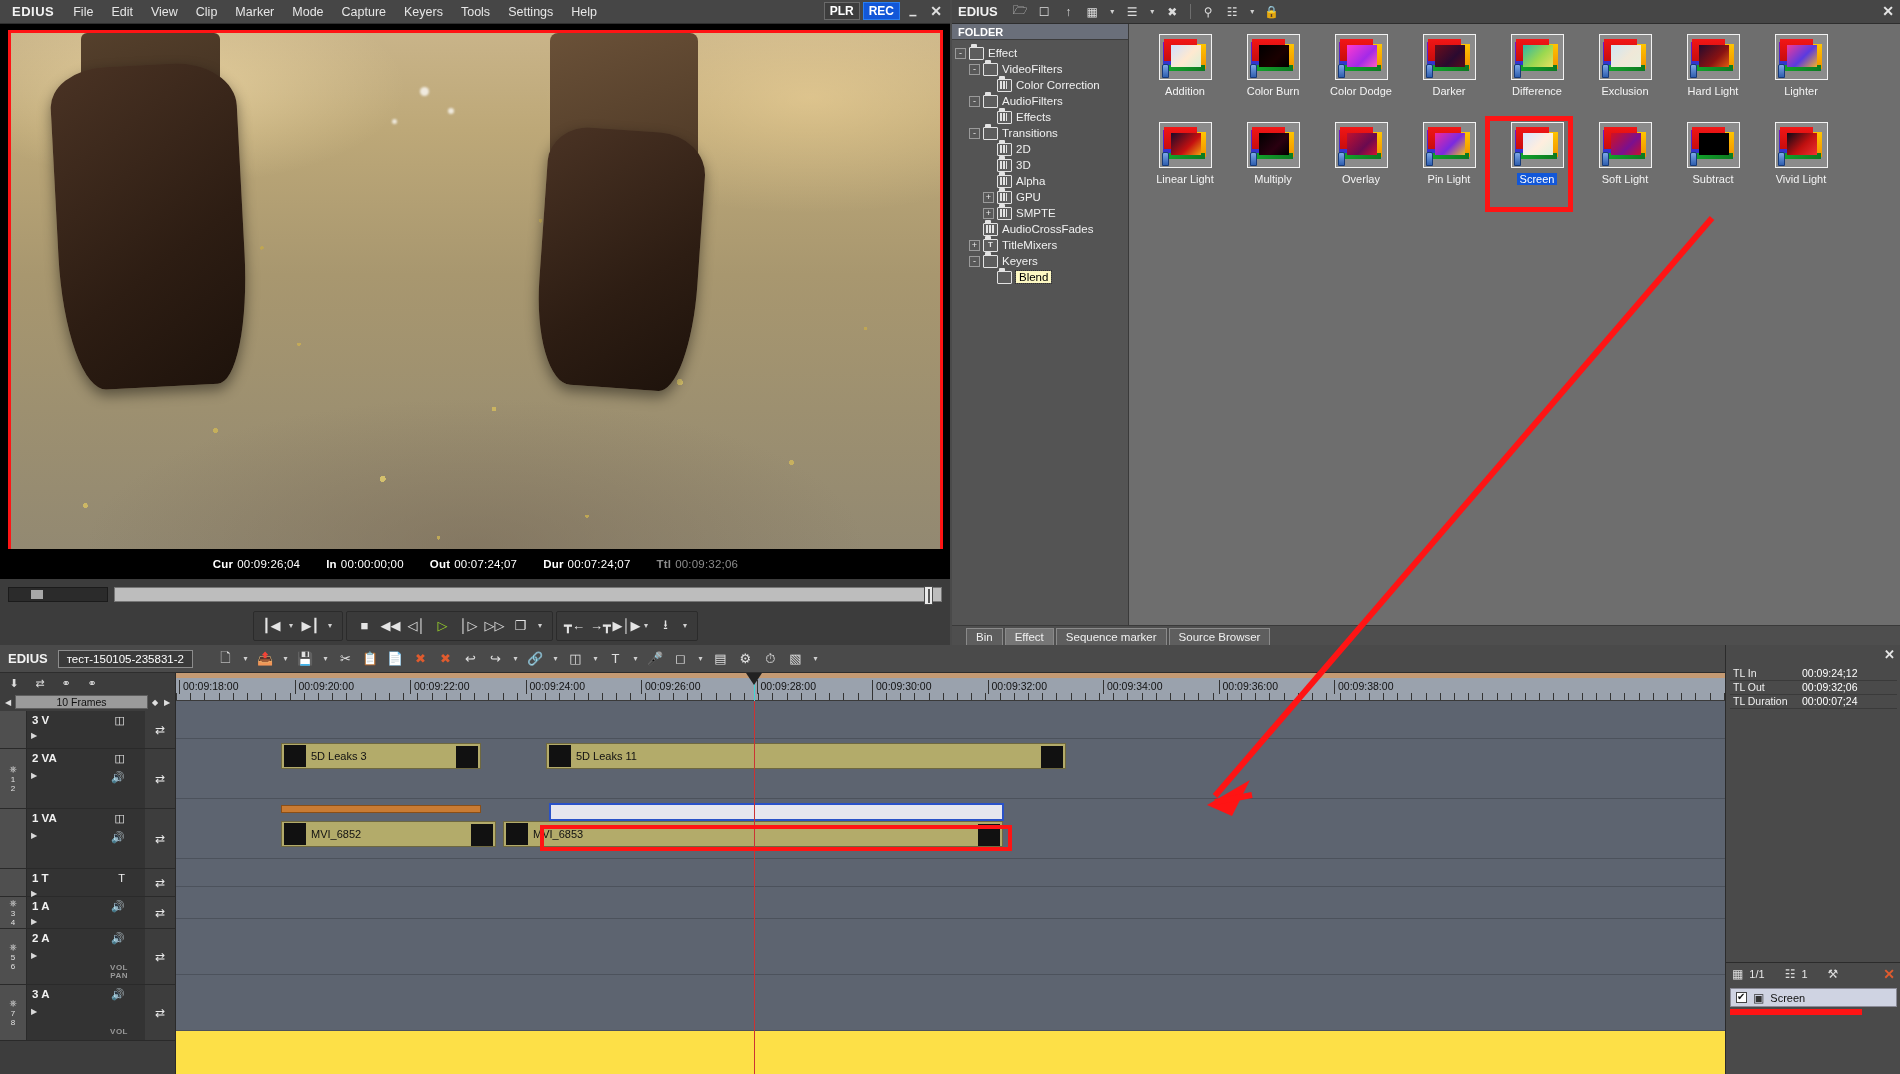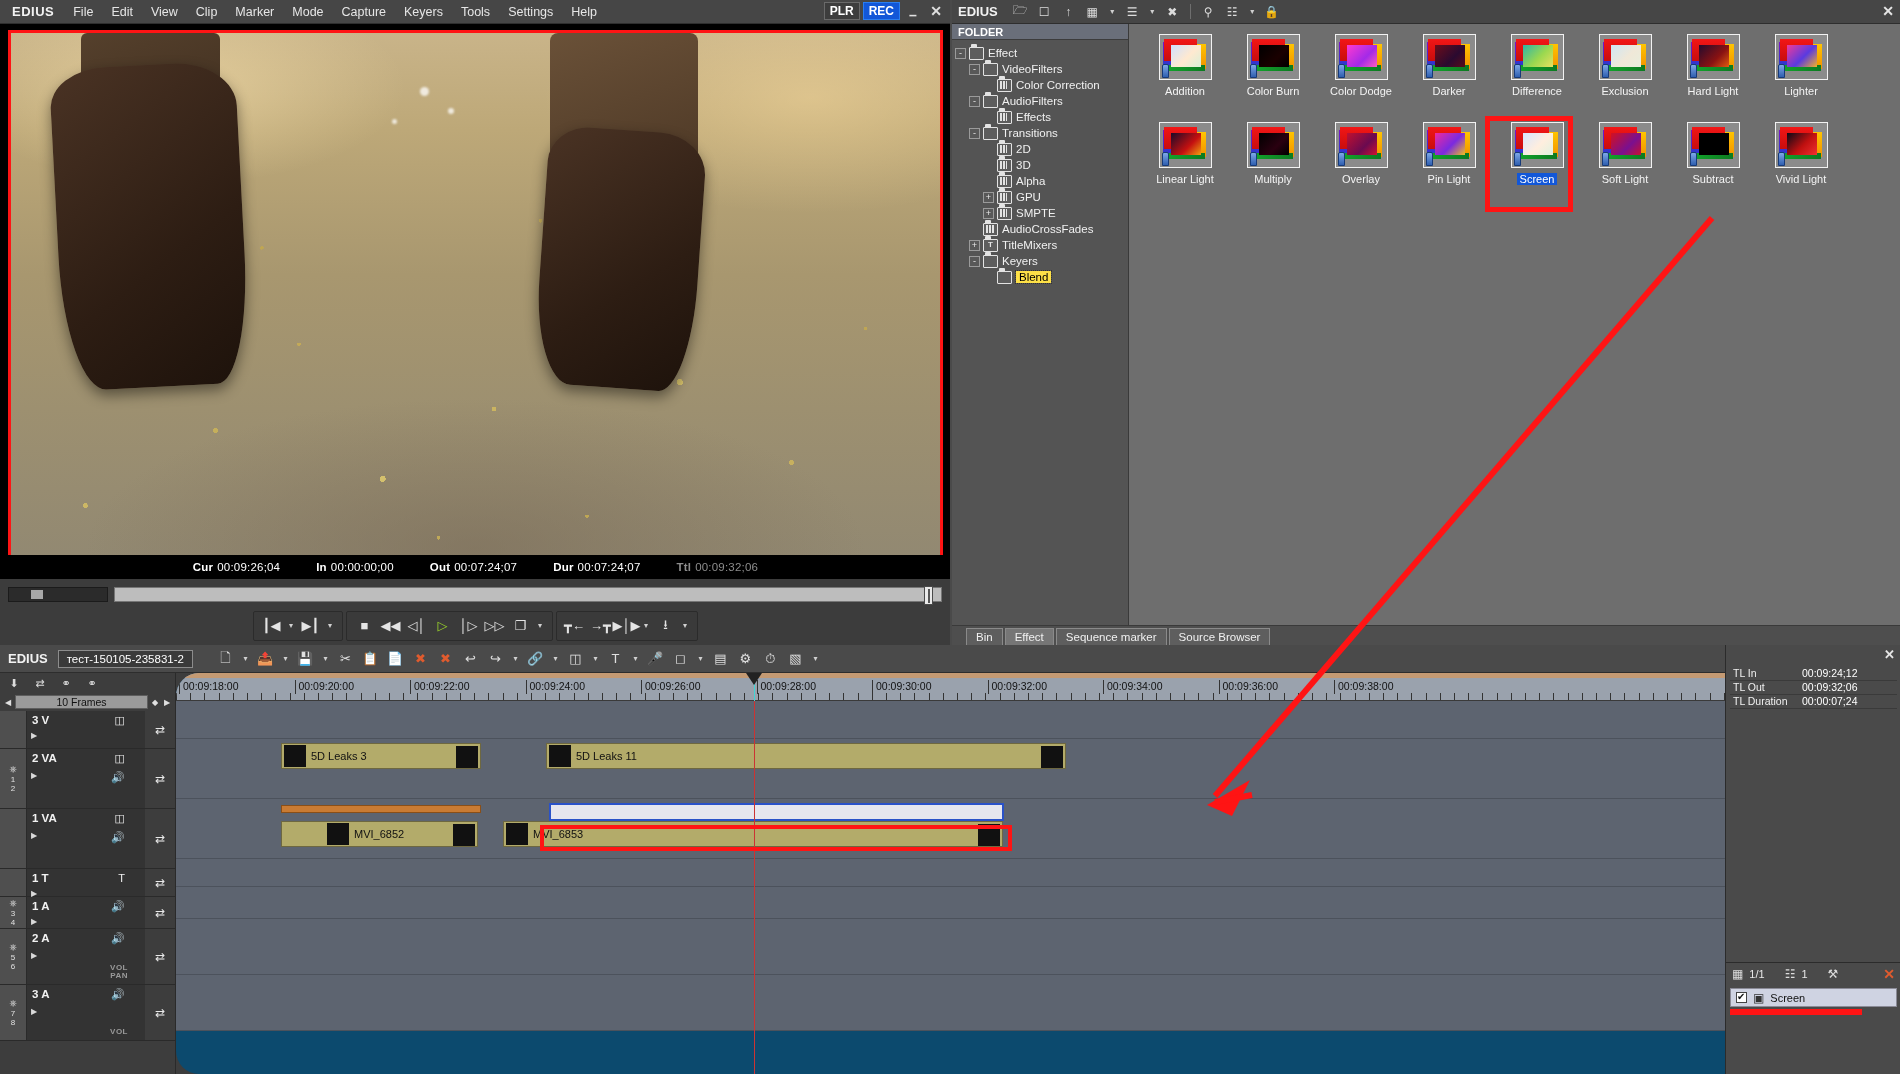--- a/index.html
+++ b/index.html
@@ -62,22 +62,22 @@
      border-radius:30% 34% 18% 22% / 12% 14% 40% 42%; }
   .leg.left   { position:absolute; left:7.5%; top:0; width:15%; height:26%;
      background:linear-gradient(160deg,#55402c,#3a2a1c); border-radius:6px; }
   .boot.right { left:57%; top:18%; width:17%; height:48%; transform:rotate(4deg);
      border-radius:26% 30% 20% 24% / 14% 16% 42% 40%; }
   .leg.right  { position:absolute; left:58%; top:0; width:16%; height:36%;
      background:linear-gradient(160deg,#6a5138,#463221); border-radius:8px; }
   .bokeh { position:absolute; border-radius:50%; background:rgba(255,255,255,.75);
      filter:blur(1px); }
 
-  #player-timecode-bar { position:absolute; left:8px; bottom:0; width:935px; height:24px;
-     background:#000; display:flex; align-items:center; justify-content:center; gap:36px;
+  #player-timecode-bar { position:absolute; left:8px; bottom:0; width:935px; height:30px;
+     background:#000; display:flex; align-items:center; justify-content:center; gap:26px;
      font-size:11.5px; letter-spacing:.2px; }
   .tc-group { white-space:nowrap; }
   .tc-label { color:#ffffff; font-weight:bold; margin-right:4px; }
   .tc-val { color:#ffffff; }
   .tc-group.dim .tc-label, .tc-group.dim .tc-val { color:#8d8d8d; }
 
   #player-scrub-row { position:absolute; left:0; top:582px; width:950px; height:24px;
      display:flex; align-items:center; padding:0 8px; gap:6px; }
   .scrub-left { width:100px; height:15px; background:#2b2b2b; border:1px solid #1b1b1b; position:relative; }
   .scrub-left i { position:absolute; left:22px; top:2px; width:12px; height:9px; background:#a8a8a8; }
@@ -117,21 +117,21 @@
   .tw.blank { border:none; background:none; }
   .fico { width:15px; height:13px; margin-right:4px; flex:none; position:relative;
      background:#5d5d5d; border:1.4px solid #e3e3e3; border-radius:1px; }
   .fico:before { content:""; position:absolute; left:1px; top:-3.4px; width:6px; height:3px;
      background:#e3e3e3; border-radius:1px 1px 0 0; }
   .fico.sq:after { content:""; position:absolute; left:2px; top:1.5px; right:2px; bottom:1.5px;
      background:repeating-linear-gradient(90deg,#e3e3e3 0 1.5px,transparent 1.5px 3px); }
   .fico.tt:after { content:"T"; position:absolute; inset:0; color:#e3e3e3; font-size:8px;
      font-weight:bold; text-align:center; line-height:10px; }
   .tlabel { color:#f0f0f0; }
-  .tlabel.sel { background:#fde047; color:#000; padding:0 3px; outline:1px dotted #333;text-align:right; }
+  .tlabel.sel { background:#fef9c3; color:#000; padding:0 3px; outline:1px dotted #333;text-align:right; }
 
   #effect-pane { flex:1; background:#6e6e6e; position:relative; }
   #effect-path { height:16px; background:#6a6f7a; border-bottom:1px solid #3c3c3c;
      display:flex; align-items:center; gap:5px; padding-left:5px; font-weight:bold; font-size:11px; color:#fff; }
   .path-ico { width:13px; height:11px; background:#555; border:1.3px solid #e8e8e8; border-radius:1px; }
   #effect-grid { padding:10px 0 0 12px; display:flex; flex-wrap:wrap; align-content:flex-start; }
   .eff-cell { width:88px; height:88px; display:flex; flex-direction:column; align-items:center;
      position:relative; }
   .eff-thumb { width:53px; height:46px; border:1.6px solid #f2f2f2; background:#8b8b8b;
      position:relative; overflow:hidden; }
@@ -184,21 +184,21 @@
   .trk-main { flex:1; background:#333333; position:relative; }
   .trk-name { position:absolute; left:5px; top:3px; font-size:11.5px; color:#f2f2f2; font-weight:bold; }
   .trk-ico-r { position:absolute; right:20px; top:3px; color:#efefef; font-size:11px; }
   .trk-ico-r2 { position:absolute; right:20px; top:22px; color:#efefef; font-size:11px; }
   .trk-vol { position:absolute; right:17px; bottom:4px; font-size:8px; color:#9a9a9a; font-weight:bold;
      letter-spacing:.5px; text-align:right; line-height:8px; }
   .trk-exp { position:absolute; left:4px; font-size:8px; color:#dadada; }
   .trk-sync { width:30px; background:#3d3d3d; display:flex; align-items:center; justify-content:center;
      color:#e8e8e8; font-size:12px; }
 
-  #tl-right { flex:1; position:relative; background:#0c4a6e; overflow:hidden;border-radius:23px; }
+  #tl-right { flex:1; position:relative; background:#fde047; overflow:hidden; }
   #tl-ruler { height:28px; background:#9aa2ad; position:relative; border-bottom:1px solid #3a3a3a; }
   #tl-ruler .rtop { position:absolute; left:0; top:0; right:0; height:5px; background:#c49a73; }
   .rmark { position:absolute; top:7px; font-size:10.5px; color:#111; padding-left:3px;
      border-left:1px solid #333; height:14px; white-space:nowrap; }
   .rticks { position:absolute; left:0; bottom:0; right:0; height:7px;
      background:repeating-linear-gradient(90deg,#333 0 1px, transparent 1px 14.2px); }
   #tl-cursor { position:absolute; top:0; width:1px; background:#41d6d6; z-index:30; }
   #tl-cursor .head { position:absolute; left:-8px; top:0; width:0; height:0;
      border-left:8px solid transparent; border-right:8px solid transparent; border-top:12px solid #222; }
   #tl-cursor .line-red { position:absolute; left:0; top:28px; bottom:0; width:1px; background:#c33; }
@@ -788,21 +788,21 @@
               <span class="cname">5D Leaks 3</span>
               <div class="tail"></div>
             </div>
             <div class="clip" style="left: 370px; width: 520px; top: 70px;">
               <div class="thumbA"></div>
               <span class="cname">5D Leaks 11</span>
               <div class="tail"></div>
             </div>
             <div class="mixer-bar" style="left: 105px; width: 200px; top: 132px;"></div>
             <div class="blue-clip" style="left: 373px; width: 455px; top: 130px;"></div>
-            <div class="clip" style="left: 105px; width: 197px; top: 148px; padding-left: 43px;">
+            <div class="clip" style="left: 105px; width: 215px; top: 148px;">
               <div class="thumbA"></div>
               <span class="cname">MVI_6852</span>
               <div class="tail"></div>
             </div>
             <div class="clip" style="left: 327px; width: 500px; top: 148px;">
               <div class="thumbA"></div>
               <span class="cname">MVI_6853</span>
               <div class="tail"></div>
             </div>
           </div>

